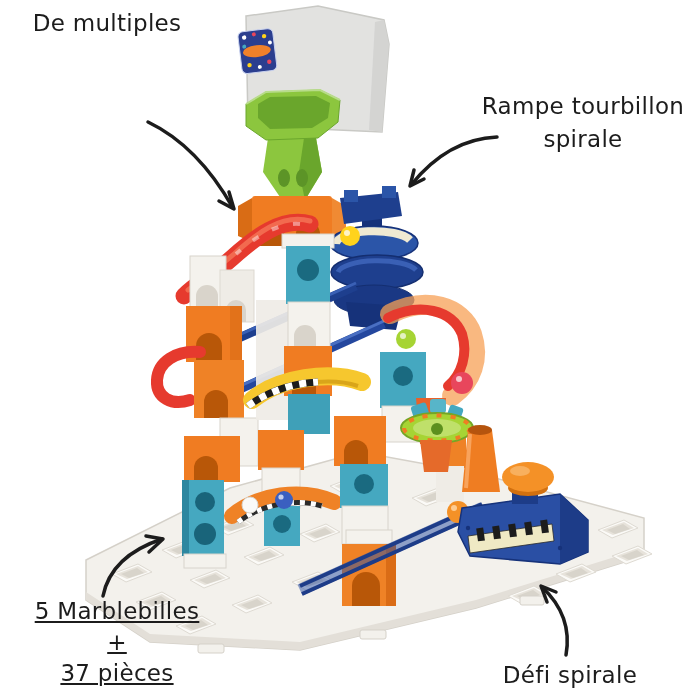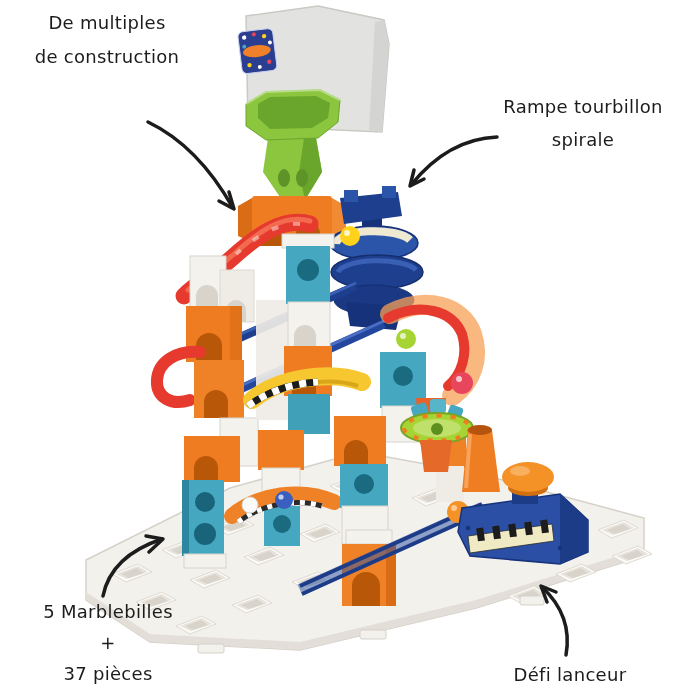--- a/index.html
+++ b/index.html
@@ -7,25 +7,25 @@
     --navy:#1e3f8e; --navy-light:#3a60b5; --teal:#45a8c0; --teal-dark:#2d87a0;
     --green:#8cc63e; --green-dark:#64a42a; --lime:#a6d434; --yellow:#f6c72e;
     --yellow-ball:#ffd31c; --pink-ball:#e8465c; --blue-marble:#3a5fc0;
     --white-part:#f4f2ed; --part-shadow:#d9d4cb; --backboard:#e2e2e0;
     --base:#f3f1ec; --base-shadow:#e0dcd4; --launcher-blue:#2a4fa4; --hazard-cream:#efe9c4;
   }
   html,body{margin:0;padding:0;background:#ffffff;}
   #stage{position:relative;width:700px;height:700px;background:#ffffff;overflow:hidden;
          font-family:"DejaVu Sans","Liberation Sans",sans-serif;}
   svg{position:absolute;left:0;top:0;}
-  .note{position:absolute;color:var(--ink);text-align:center;font-size:18px;line-height:34px;letter-spacing:.3px;}
+  .note{position:absolute;color:var(--ink);text-align:center;font-size:23px;line-height:34px;letter-spacing:.3px;}
   .note div{white-space:nowrap;}
   #note-construction{left:0;top:6px;width:214px;}
   #note-spiral{left:464px;top:90px;width:238px;line-height:33px;}
-  #note-pieces{left:2px;top:596px;width:212px;line-height:31px;}
+  #note-pieces{left:11px;top:596px;width:212px;line-height:31px;text-decoration:underline;}
   #note-launcher{left:458px;top:658px;width:224px;}
   
   .f-orange{fill:var(--orange)}
   .f-navy{fill:var(--navy)} .f-teal{fill:var(--teal)}
   .f-teal2{fill:var(--teal-dark)} .f-green{fill:var(--green)}
   .f-lime{fill:var(--lime)} .f-white{fill:var(--white-part)}
   .f-shadow{fill:var(--part-shadow)} .f-base{fill:var(--base)} .f-board{fill:var(--backboard)}
   .f-launch{fill:var(--launcher-blue)}
   .s-red{stroke:var(--red);fill:none}
 </style>
@@ -271,31 +271,30 @@
       </g>
       <g>
         <path d="M566,655 Q573,616 542,587"></path>
         <polyline points="556,592 541,586 547,602"></polyline>
       </g>
     </g>
   </svg>
 
   <div class="note" id="note-construction">
     <div>De multiples</div>
-    <div>de construction</div>
   </div>
 
   <div class="note" id="note-spiral">
     <div>Rampe tourbillon</div>
     <div>spirale</div>
   </div>
 
   <div class="note" id="note-pieces">
     <div>5 Marblebilles</div>
     <div>+</div>
     <div>37 pièces</div>
   </div>
 
   <div class="note" id="note-launcher">
-    <div>Défi lanceur</div>
+    <div>Défi spirale</div>
   </div>
 
 </div>
 
 </body></html>

